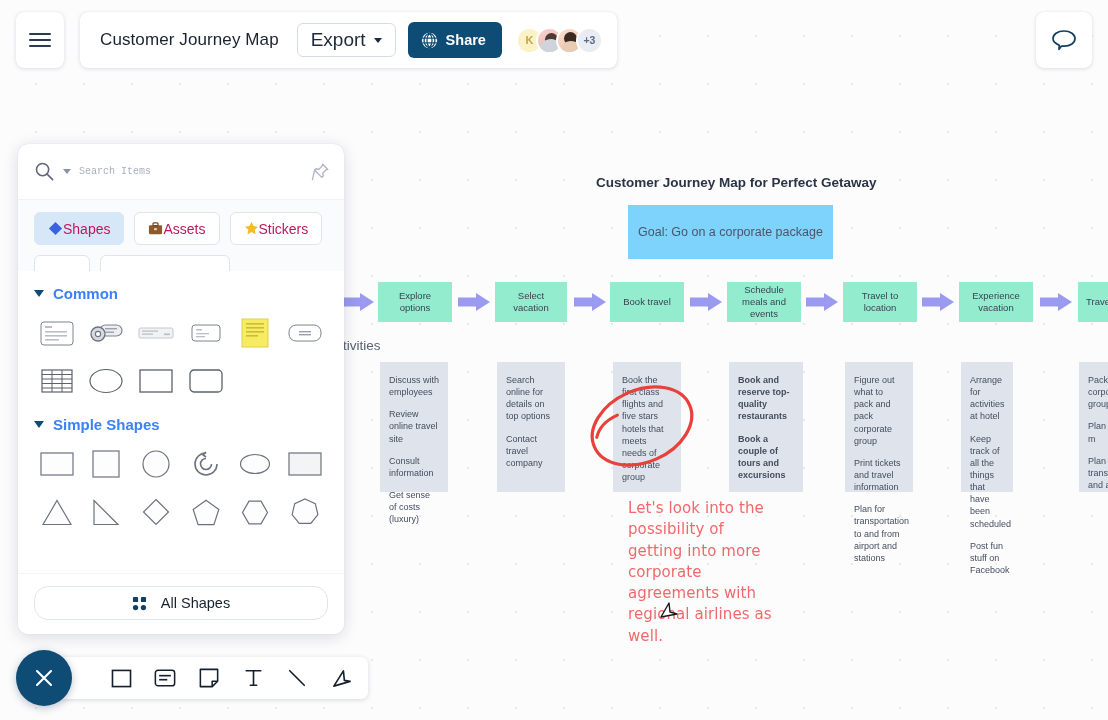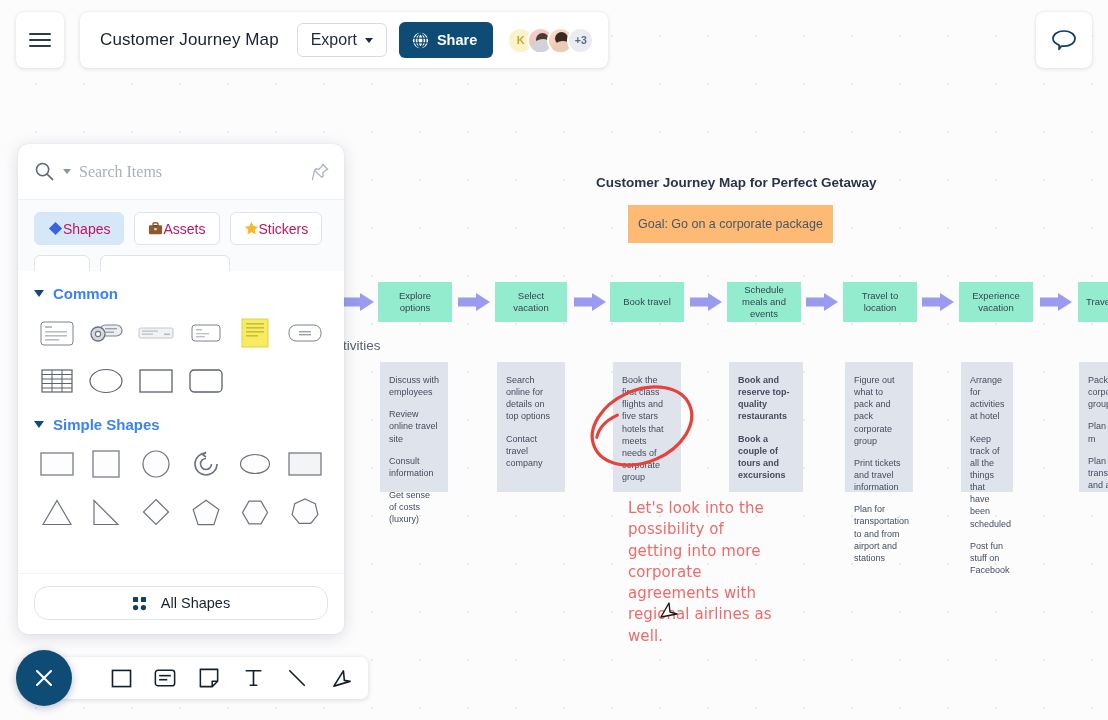--- a/index.html
+++ b/index.html
@@ -47,21 +47,21 @@
     border-radius: 8px;
   }
   #doc-title {
     font-size: 17px; color: #19222f; white-space: nowrap; letter-spacing:.1px;
     padding-right: 6px; cursor: text;
   }
   #export-btn {
     display: flex; align-items: center; gap: 8px;
     border: 1px solid #d7dbe3; border-radius: 6px;
     height: 34px; padding: 0 13px; background: #fff; cursor: pointer;
-    font-size: 16px; color: #1d2a3b;
+    font-size: 19px; color: #1d2a3b;
   }
   .caret-down {
     width: 0; height: 0; border-left: 4.5px solid transparent;
     border-right: 4.5px solid transparent; border-top: 5.5px solid #1d2a3b;
   }
   #share-btn {
     display: flex; align-items: center; gap: 8px;
     background: #0f4c75; color: #fff; border: 0; border-radius: 6px;
     height: 36px; padding: 0 16px 0 13px; cursor: pointer;
     font-size: 14.5px; font-weight: 600;
@@ -105,22 +105,22 @@
     background: #fff; border-radius: 10px; z-index: 35;
     box-shadow: 0 3px 16px rgba(20,30,60,.15), 0 0 1px rgba(20,30,60,.18);
     display: flex; flex-direction: column; overflow: hidden;
   }
   #search-row {
     height: 56px; display: flex; align-items: center; gap: 8px;
     padding: 0 14px 0 16px; border-bottom: 1px solid #f0f1f4;
     position: relative;
   }
   #search-input {
-    border: 0; outline: 0; font-size: 16px; color: #6d28d9; flex: 1;
-    font-family: Liberation Serif, serif; background: transparent;
+    border: 0; outline: 0; font-size: 10px; color: #6d28d9; flex: 1;
+    font-family: Liberation Mono, monospace; background: transparent;
   }
   #search-input::placeholder { color: #a9b0bd; }
   #pin-btn { position:absolute; right: 14px; top: 18px; cursor: pointer; }
 
   #tabs-row {
     display: flex; gap: 10px; padding: 12px 14px 10px 16px;
     background: #fafbfc;
   }
   .tab {
     display: flex; align-items: center; gap: 0; height: 33px;
@@ -180,22 +180,22 @@
   }
 
   
   #board { position: absolute; inset: 0; z-index: 10; }
   #board-title {
     position: absolute; left: 596px; top: 175px; width: 250px; text-align: center;
     font-size: 13.5px; font-weight: 700; color: #2a3446; white-space: nowrap;
   }
   #board-goal {
     position: absolute; left: 628px; top: 205px;
-    background: #fdba74; color: #4a5668; font-size: 12.5px;
-    padding: 12px 10px; white-space: nowrap;
+    background: #7dd3fc; color: #4a5668; font-size: 12.5px;
+    padding: 20px 10px; white-space: nowrap;
   }
   .row-label {
     position: absolute; color: #5a6375; font-size: 13.5px; white-space: nowrap;
   }
   #lbl-journey { left: 300px; top: 252px; }
   #lbl-activities { left: 292px; top: 338px; }
   #lane-bar {
     position: absolute; left: 335px; top: 258px; width: 5px; height: 62px;
     background: #0f4c75; border-radius: 1px;
   }

